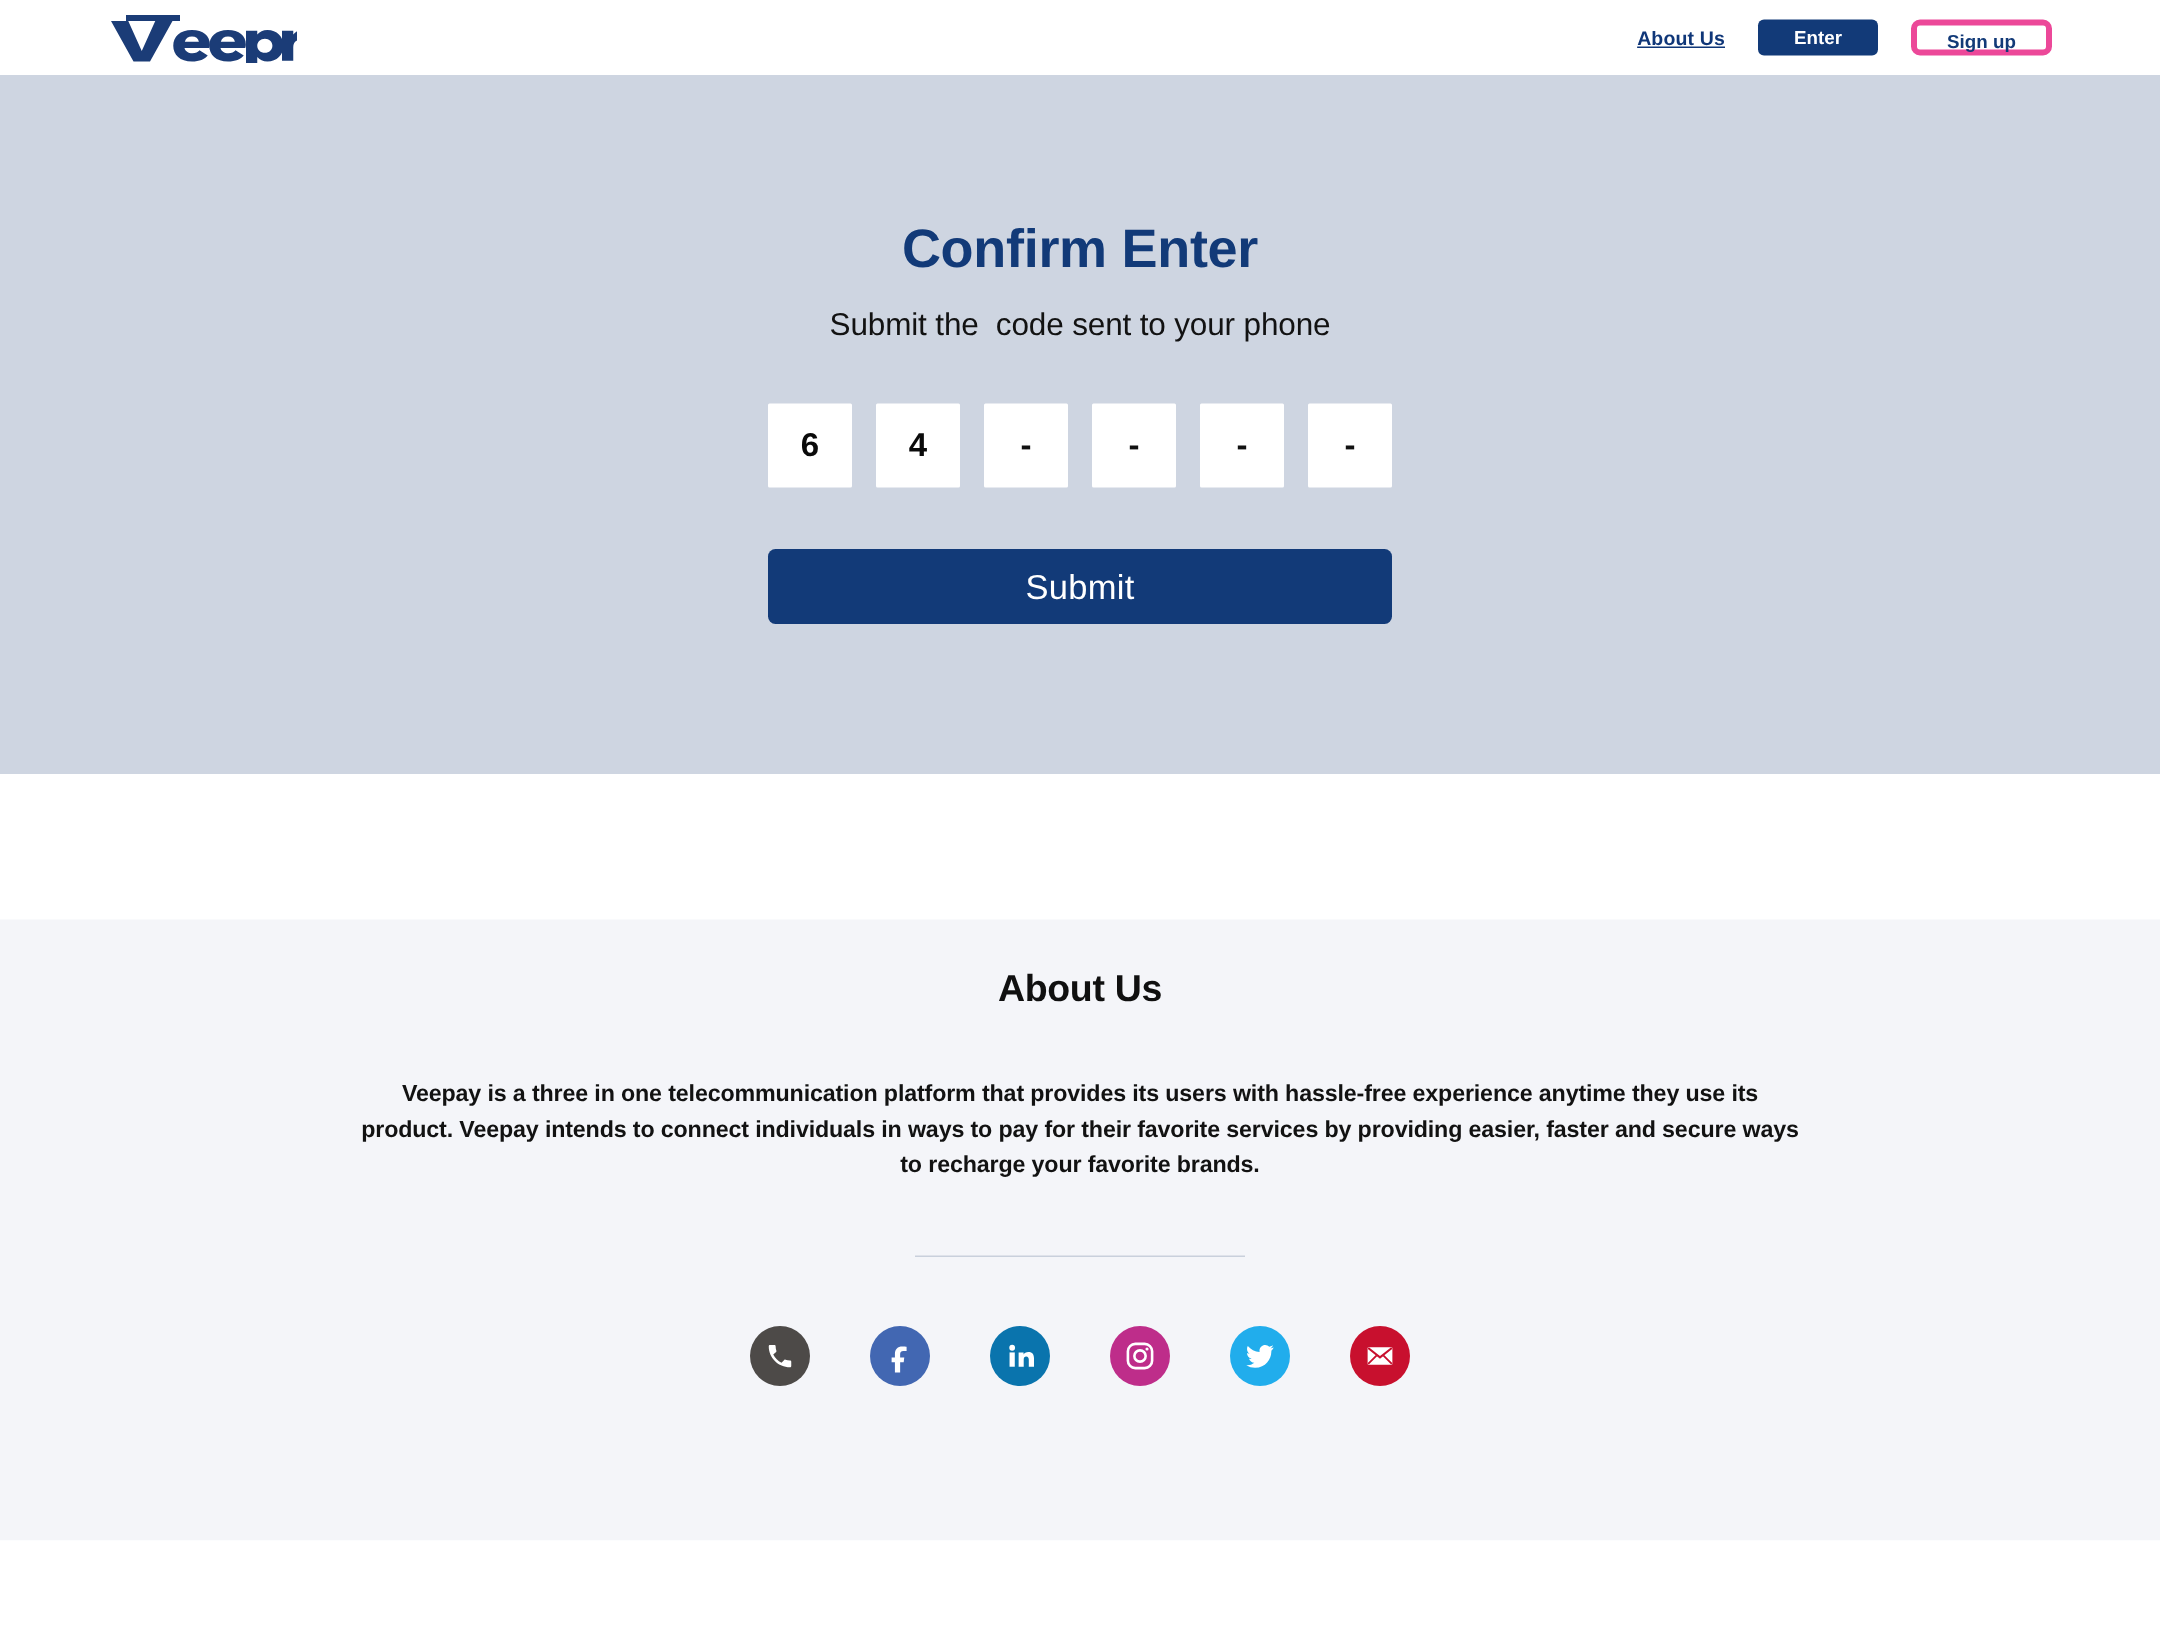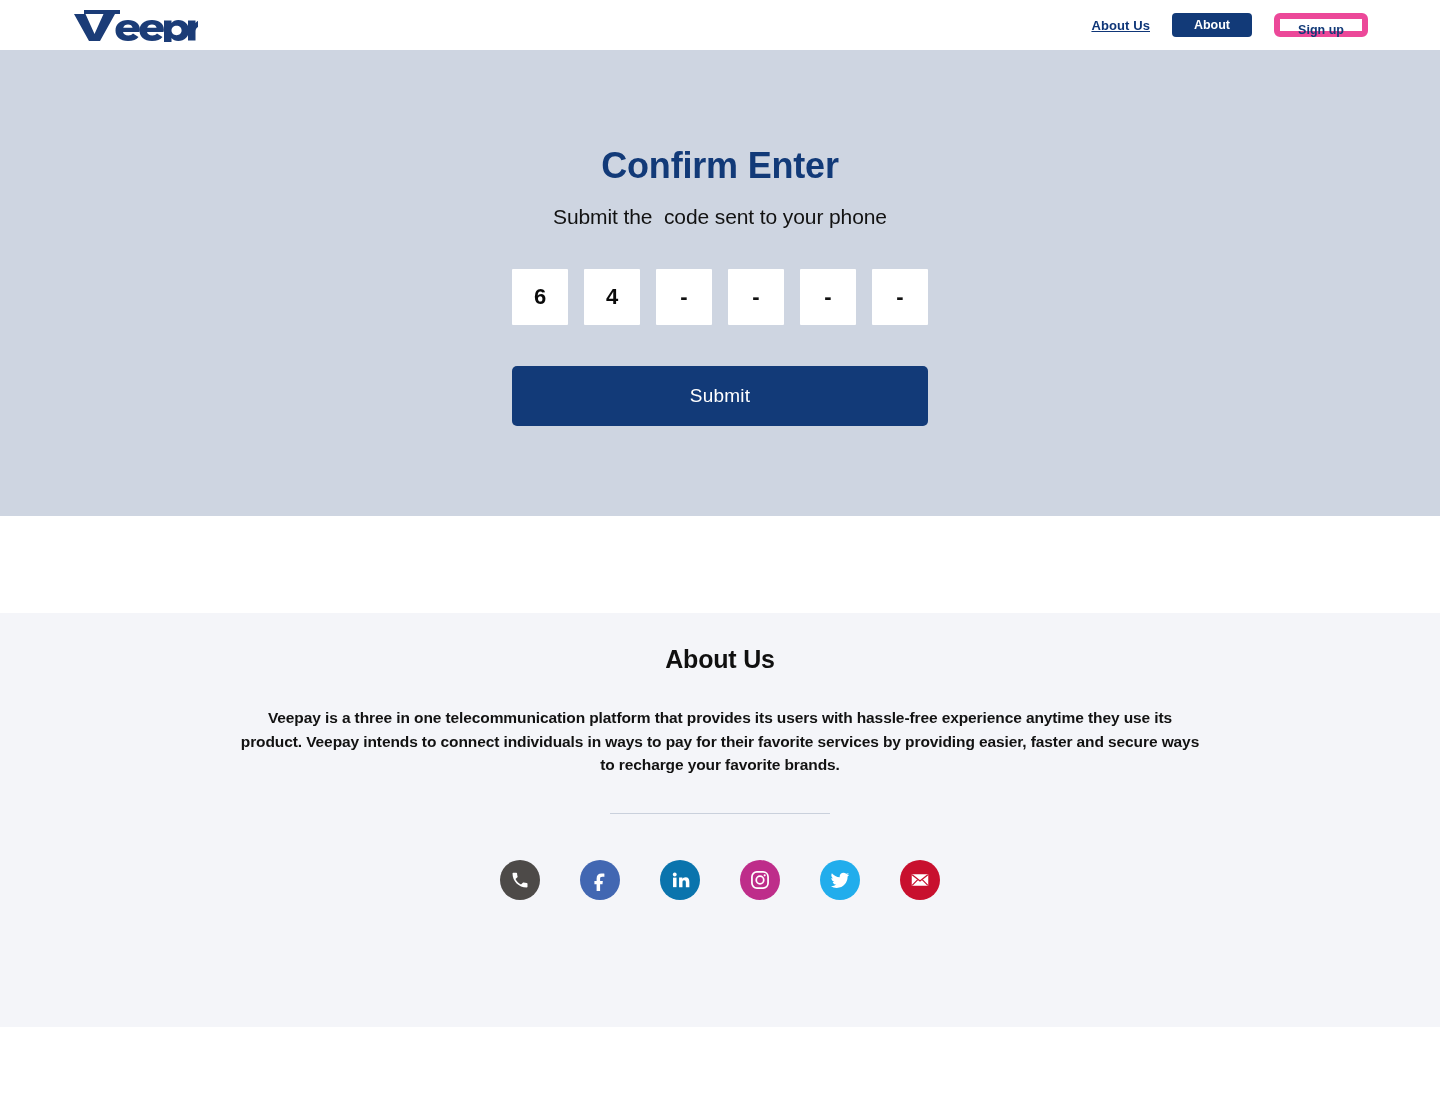--- a/index.html
+++ b/index.html
@@ -62,21 +62,21 @@
     text-align: center;
     cursor: pointer;
     font-family: "Liberation Sans", sans-serif;
     padding: 0;
   }
   .btn-signup {
     background: #ffffff;
     color: #123A78;
     font-size: 12.5px;
     font-weight: 600;
-    border: 6px solid #ec4899;
+    border: 4px solid #ec4899;
     border-radius: 6px;
     width: 94px;
     height: 24px;
     line-height: 22px;
     text-align: center;
     cursor: pointer;
     font-family: "Liberation Sans", sans-serif;
     padding: 0;
     box-sizing: border-box;
   }
@@ -127,26 +127,26 @@
     font-family: "Liberation Sans", sans-serif;
     box-sizing: border-box;
     padding: 0;
     border-radius: 1px;
   }
   .code-box.placeholder { color: #111111; }
 
   .submit-btn {
     margin-top: 41px;
     width: 416px;
-    height: 60px;
+    height: 50px;
     background: #123A78;
     color: #ffffff;
     border: none;
     border-radius: 5px;
-    font-size: 19px;
+    font-size: 23px;
     font-weight: 400;
     letter-spacing: .2px;
     cursor: pointer;
     font-family: "Liberation Sans", sans-serif;
   }
 
   
   .white-gap {
     height: 97px;
     background: #ffffff;
@@ -163,21 +163,21 @@
     padding-top: 32px;
   }
   .footer h2 {
     margin: 0;
     font-size: 25px;
     font-weight: bold;
     color: #101010;
     letter-spacing: -0.2px;
   }
   .about-text {
-    margin: 0;
+    margin: 12px;
     padding-top: 32px;
     width: 960px;
     text-align: center;
     font-size: 15.5px;
     font-weight: bold;
     color: #121212;
     line-height: 23.5px;
     letter-spacing: -0.1px;
   }
   .divider {
@@ -226,21 +226,21 @@
       <rect x="12" y="2" width="36" height="4" fill="#1B3C77"></rect>
       <path d="M56 12 C48 12 43.5 16.5 43.5 22.5 C43.5 28.5 48 33 56 33 C61 33 64.5 31.5 66.5 29 L61 25.5 C60 26.8 58.4 27.5 56.3 27.5 C53.4 27.5 51.5 26.2 51 24 L67.5 24 C67.8 23.2 67.9 22.3 67.9 21.6 C67.9 15.9 63.4 12 56 12 Z M51.2 19.8 C51.8 17.6 53.5 16.4 56 16.4 C58.5 16.4 60.2 17.6 60.6 19.8 Z" fill="#1B3C77"></path>
       <path d="M80 12 C72 12 67.5 16.5 67.5 22.5 C67.5 28.5 72 33 80 33 C85 33 88.5 31.5 90.5 29 L85 25.5 C84 26.8 82.4 27.5 80.3 27.5 C77.4 27.5 75.5 26.2 75 24 L91.5 24 C91.8 23.2 91.9 22.3 91.9 21.6 C91.9 15.9 87.4 12 80 12 Z M75.2 19.8 C75.8 17.6 77.5 16.4 80 16.4 C82.5 16.4 84.2 17.6 84.6 19.8 Z" fill="#1B3C77"></path>
       <path d="M92 12.5 L99.5 12.5 L99.5 15 C101 13.2 103.4 12 106.3 12 C112.5 12 117 16.5 117 22.5 C117 28.5 112.5 33 106.3 33 C103.4 33 101 31.8 99.5 30 L99.5 40 L92 40 Z M104.6 17.8 C101.7 17.8 99.5 19.8 99.5 22.5 C99.5 25.2 101.7 27.2 104.6 27.2 C107.5 27.2 109.6 25.2 109.6 22.5 C109.6 19.8 107.5 17.8 104.6 17.8 Z" fill="#1B3C77"></path>
       <path d="M116 12.5 L123.5 12.5 L123.5 15 C125 13.2 127 12 129 12 L129 18.5 C125.5 18.5 123.5 20.2 123.5 23.5 L123.5 32.5 L116 32.5 Z" fill="#1B3C77"></path>
     </svg>
   </div>
 
   <div class="nav-right">
     <a class="nav-link">About Us</a>
-    <button class="btn-login">About</button>
+    <button class="btn-login">Enter</button>
     <button class="btn-signup">Sign up</button>
   </div>
 </div>
 
 <div class="hero">
   <h1 class="hero-title">Confirm Enter</h1>
   <p class="hero-sub">Submit the  code sent to your phone</p>
 
   <div class="code-row">
     <input class="code-box" maxlength="1" value="6" style="">

